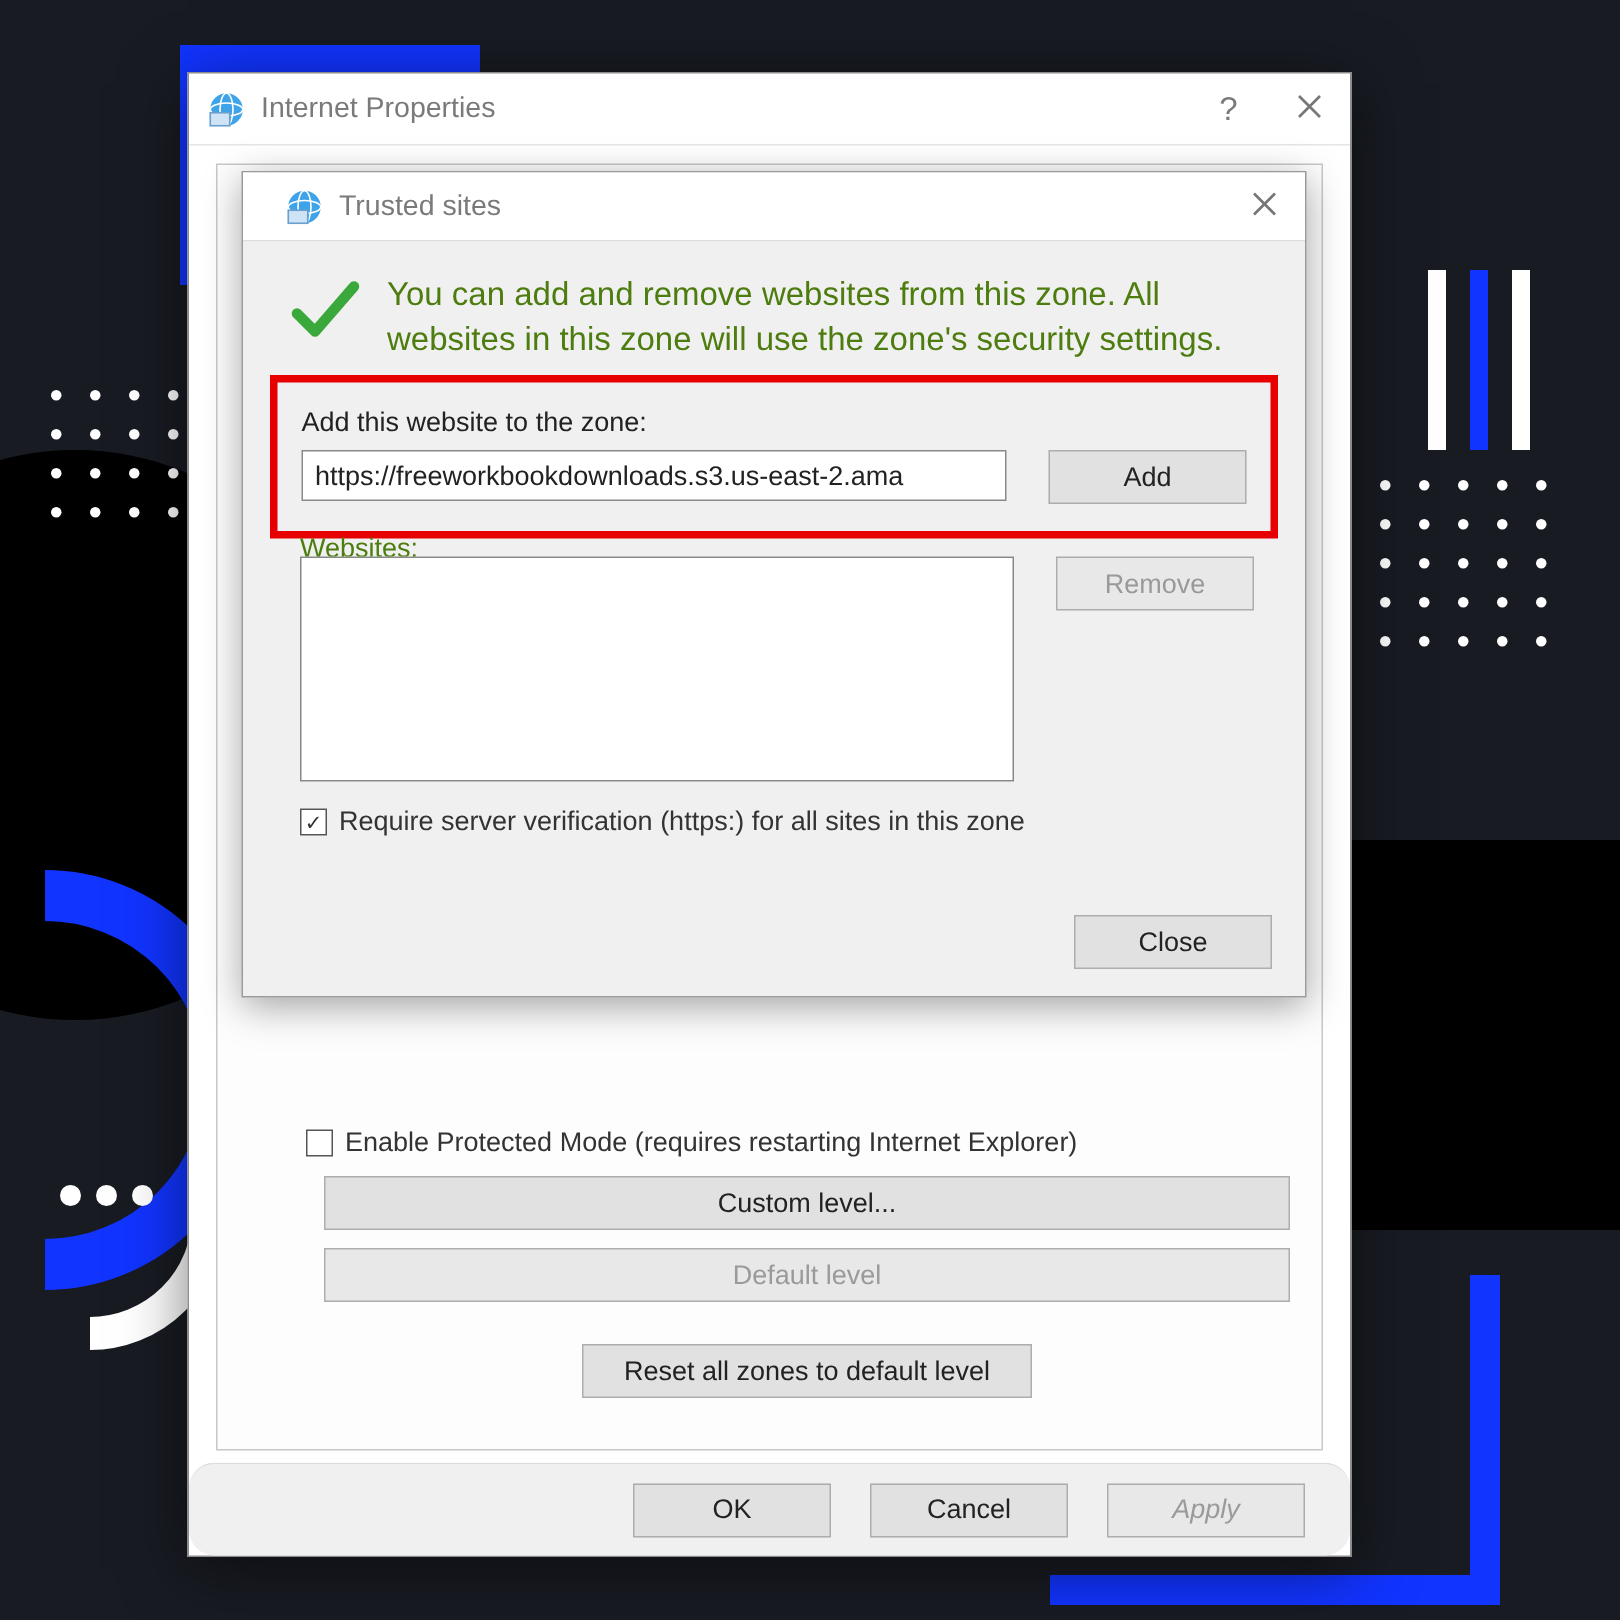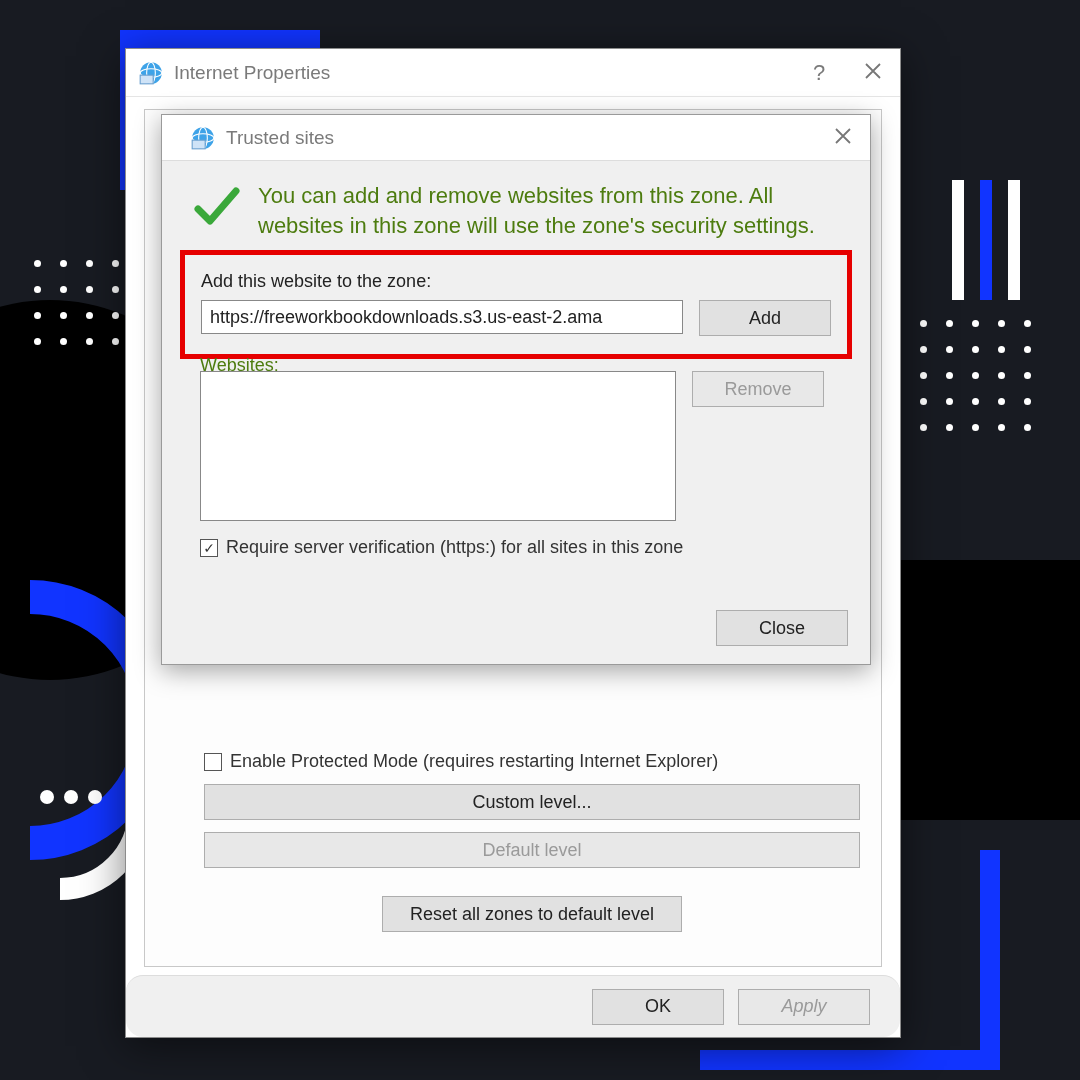--- a/index.html
+++ b/index.html
@@ -199,20 +199,21 @@
     }
     .win-button {
       min-width: 132px;
       height: 36px;
       background: #e1e1e1;
       border: 1px solid #adadad;
       font-size: 18px;
       font-family: inherit;
       color: #222;
       cursor: pointer;
+      margin-left: 12px;
     }
     .win-button:disabled {
       color: #9a9a9a;
       background: #e8e8e8;
       cursor: default;
     }
     .websites-label-cutoff {
       margin-top: -4px;
       margin-left: 10px;
       font-size: 18px;
@@ -443,15 +444,16 @@
       <button class="win-button" style="min-width:170px">Custom level...</button>
       <button class="win-button" style="min-width:170px" disabled="">Default level</button>
     </div>
     <div class="btn-row-center">
       <button class="win-button wide-button">Reset all zones to default level</button>
     </div>
   </div>
 
   <div class="parent-footer">
     <button class="win-button">OK</button>
+    <button class="win-button">Cancel</button>
     <button class="win-button italic-disabled" disabled="">Apply</button>
   </div>
 </div>
 
 </body></html>

